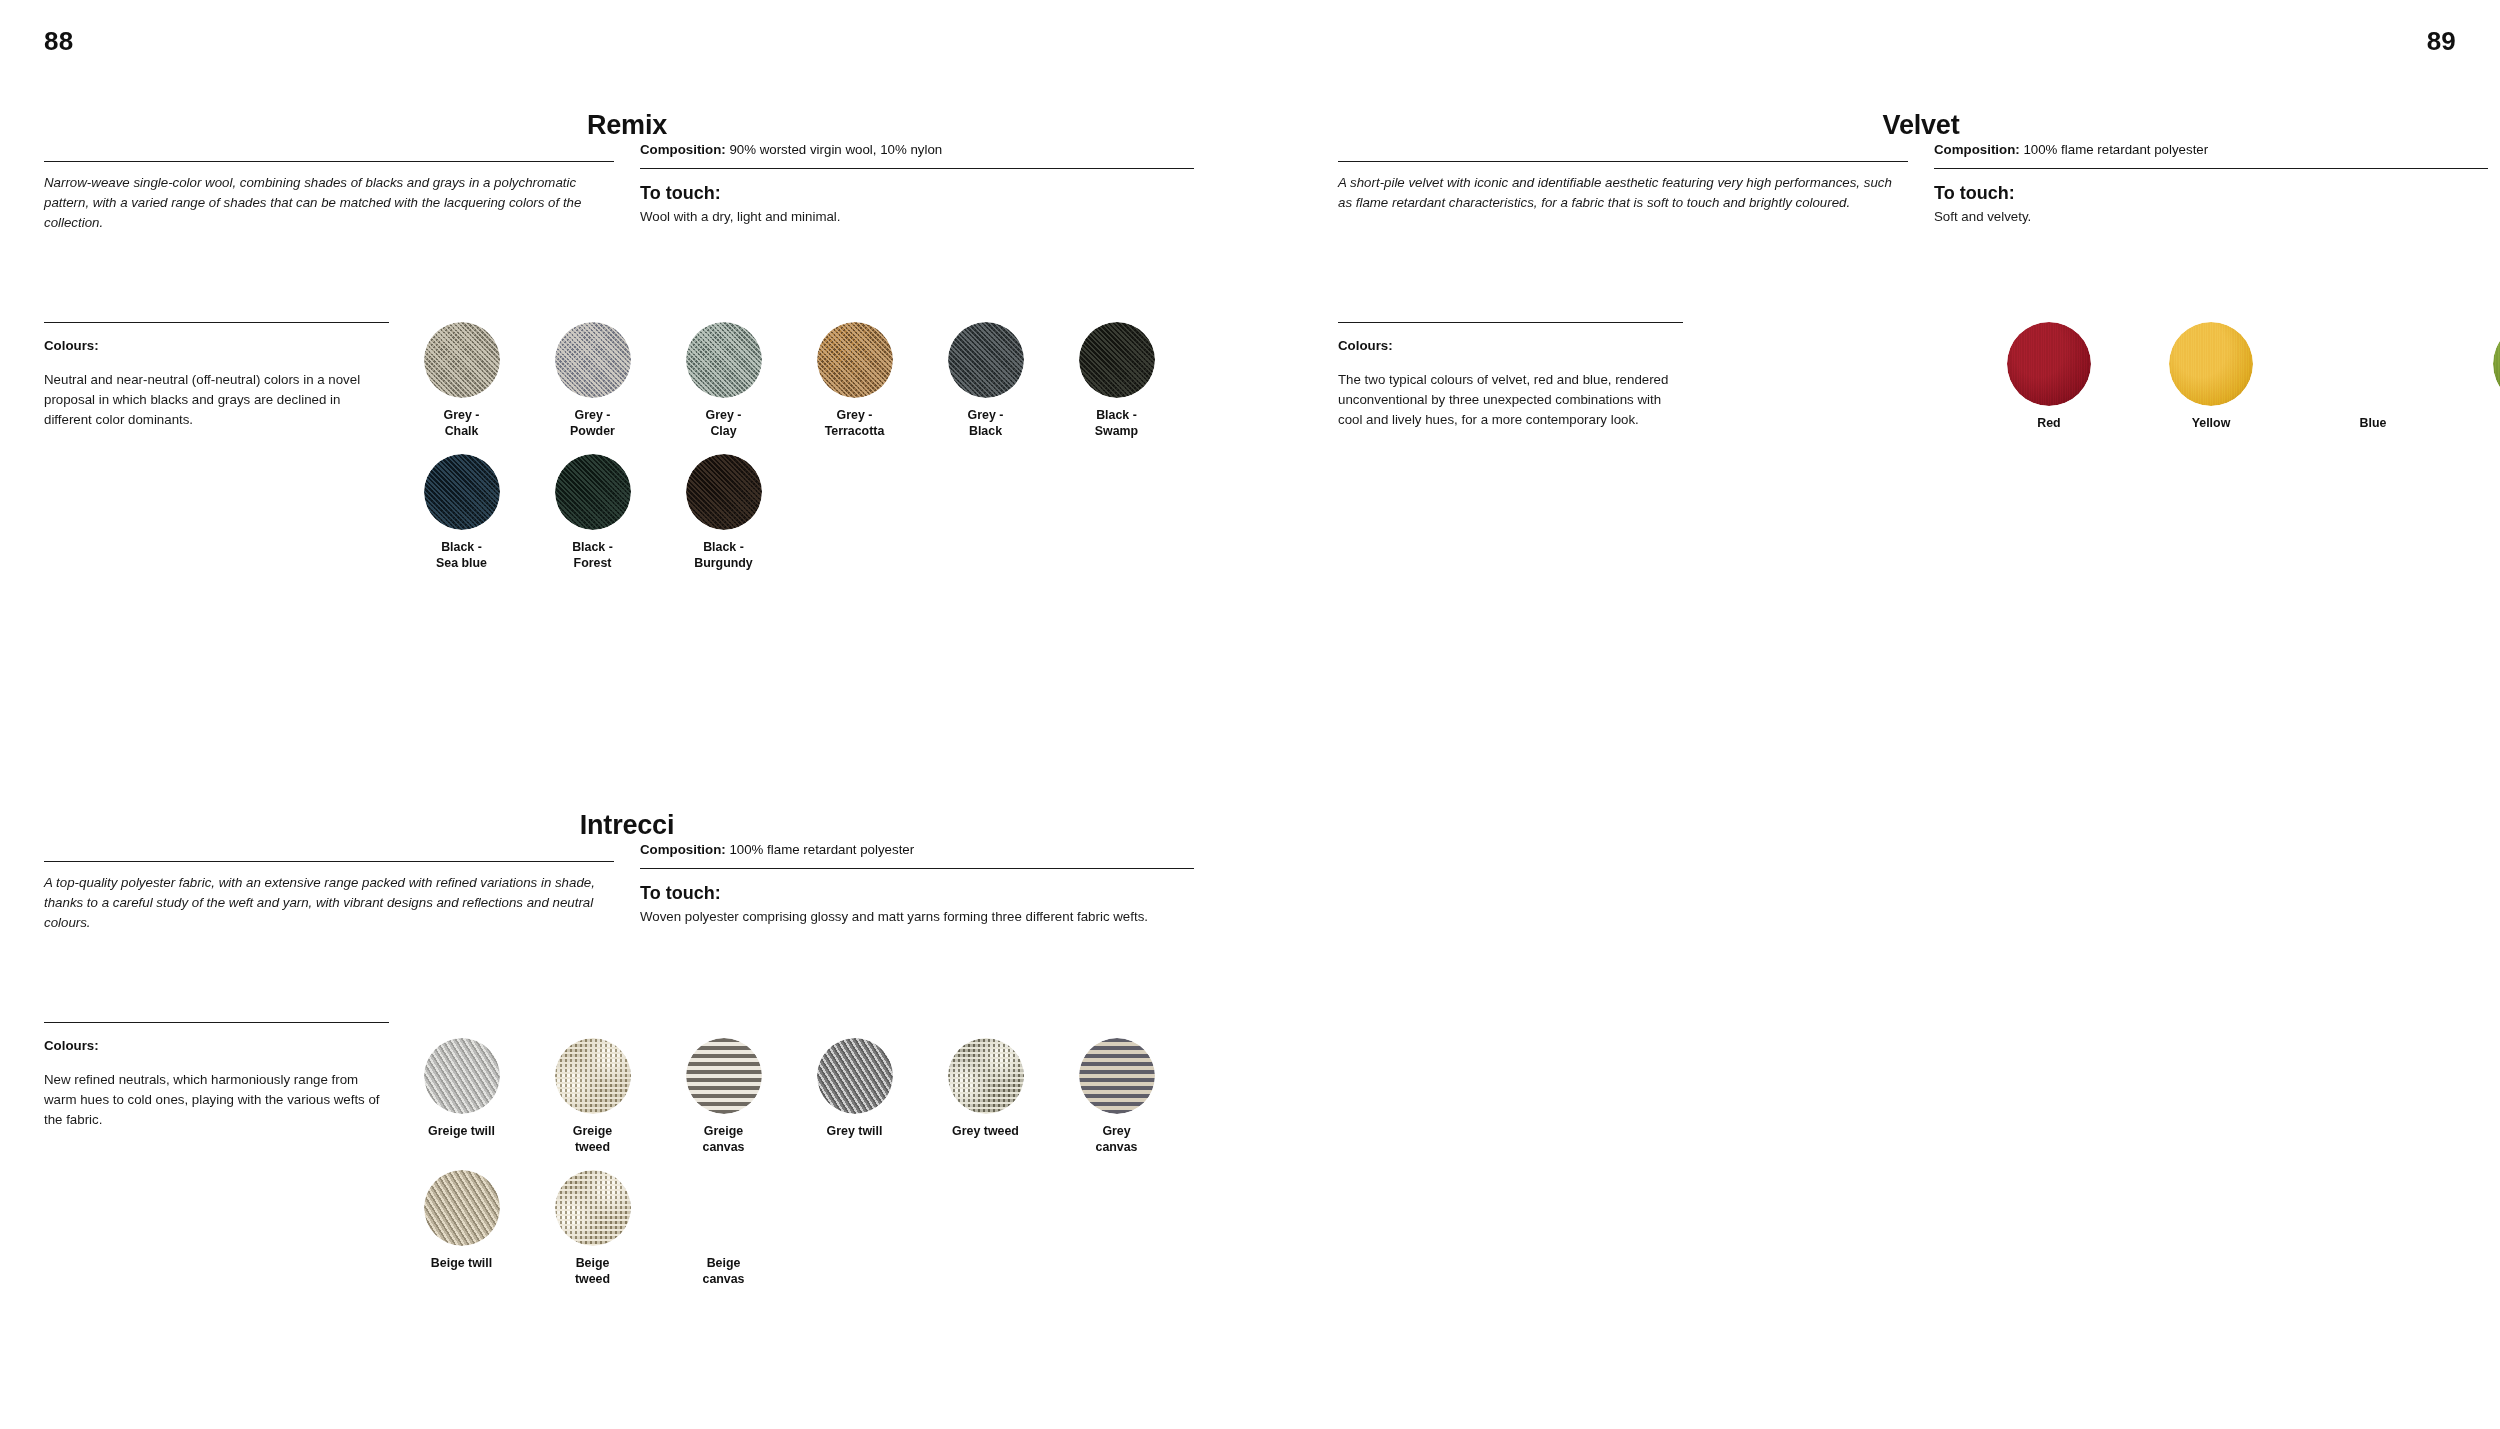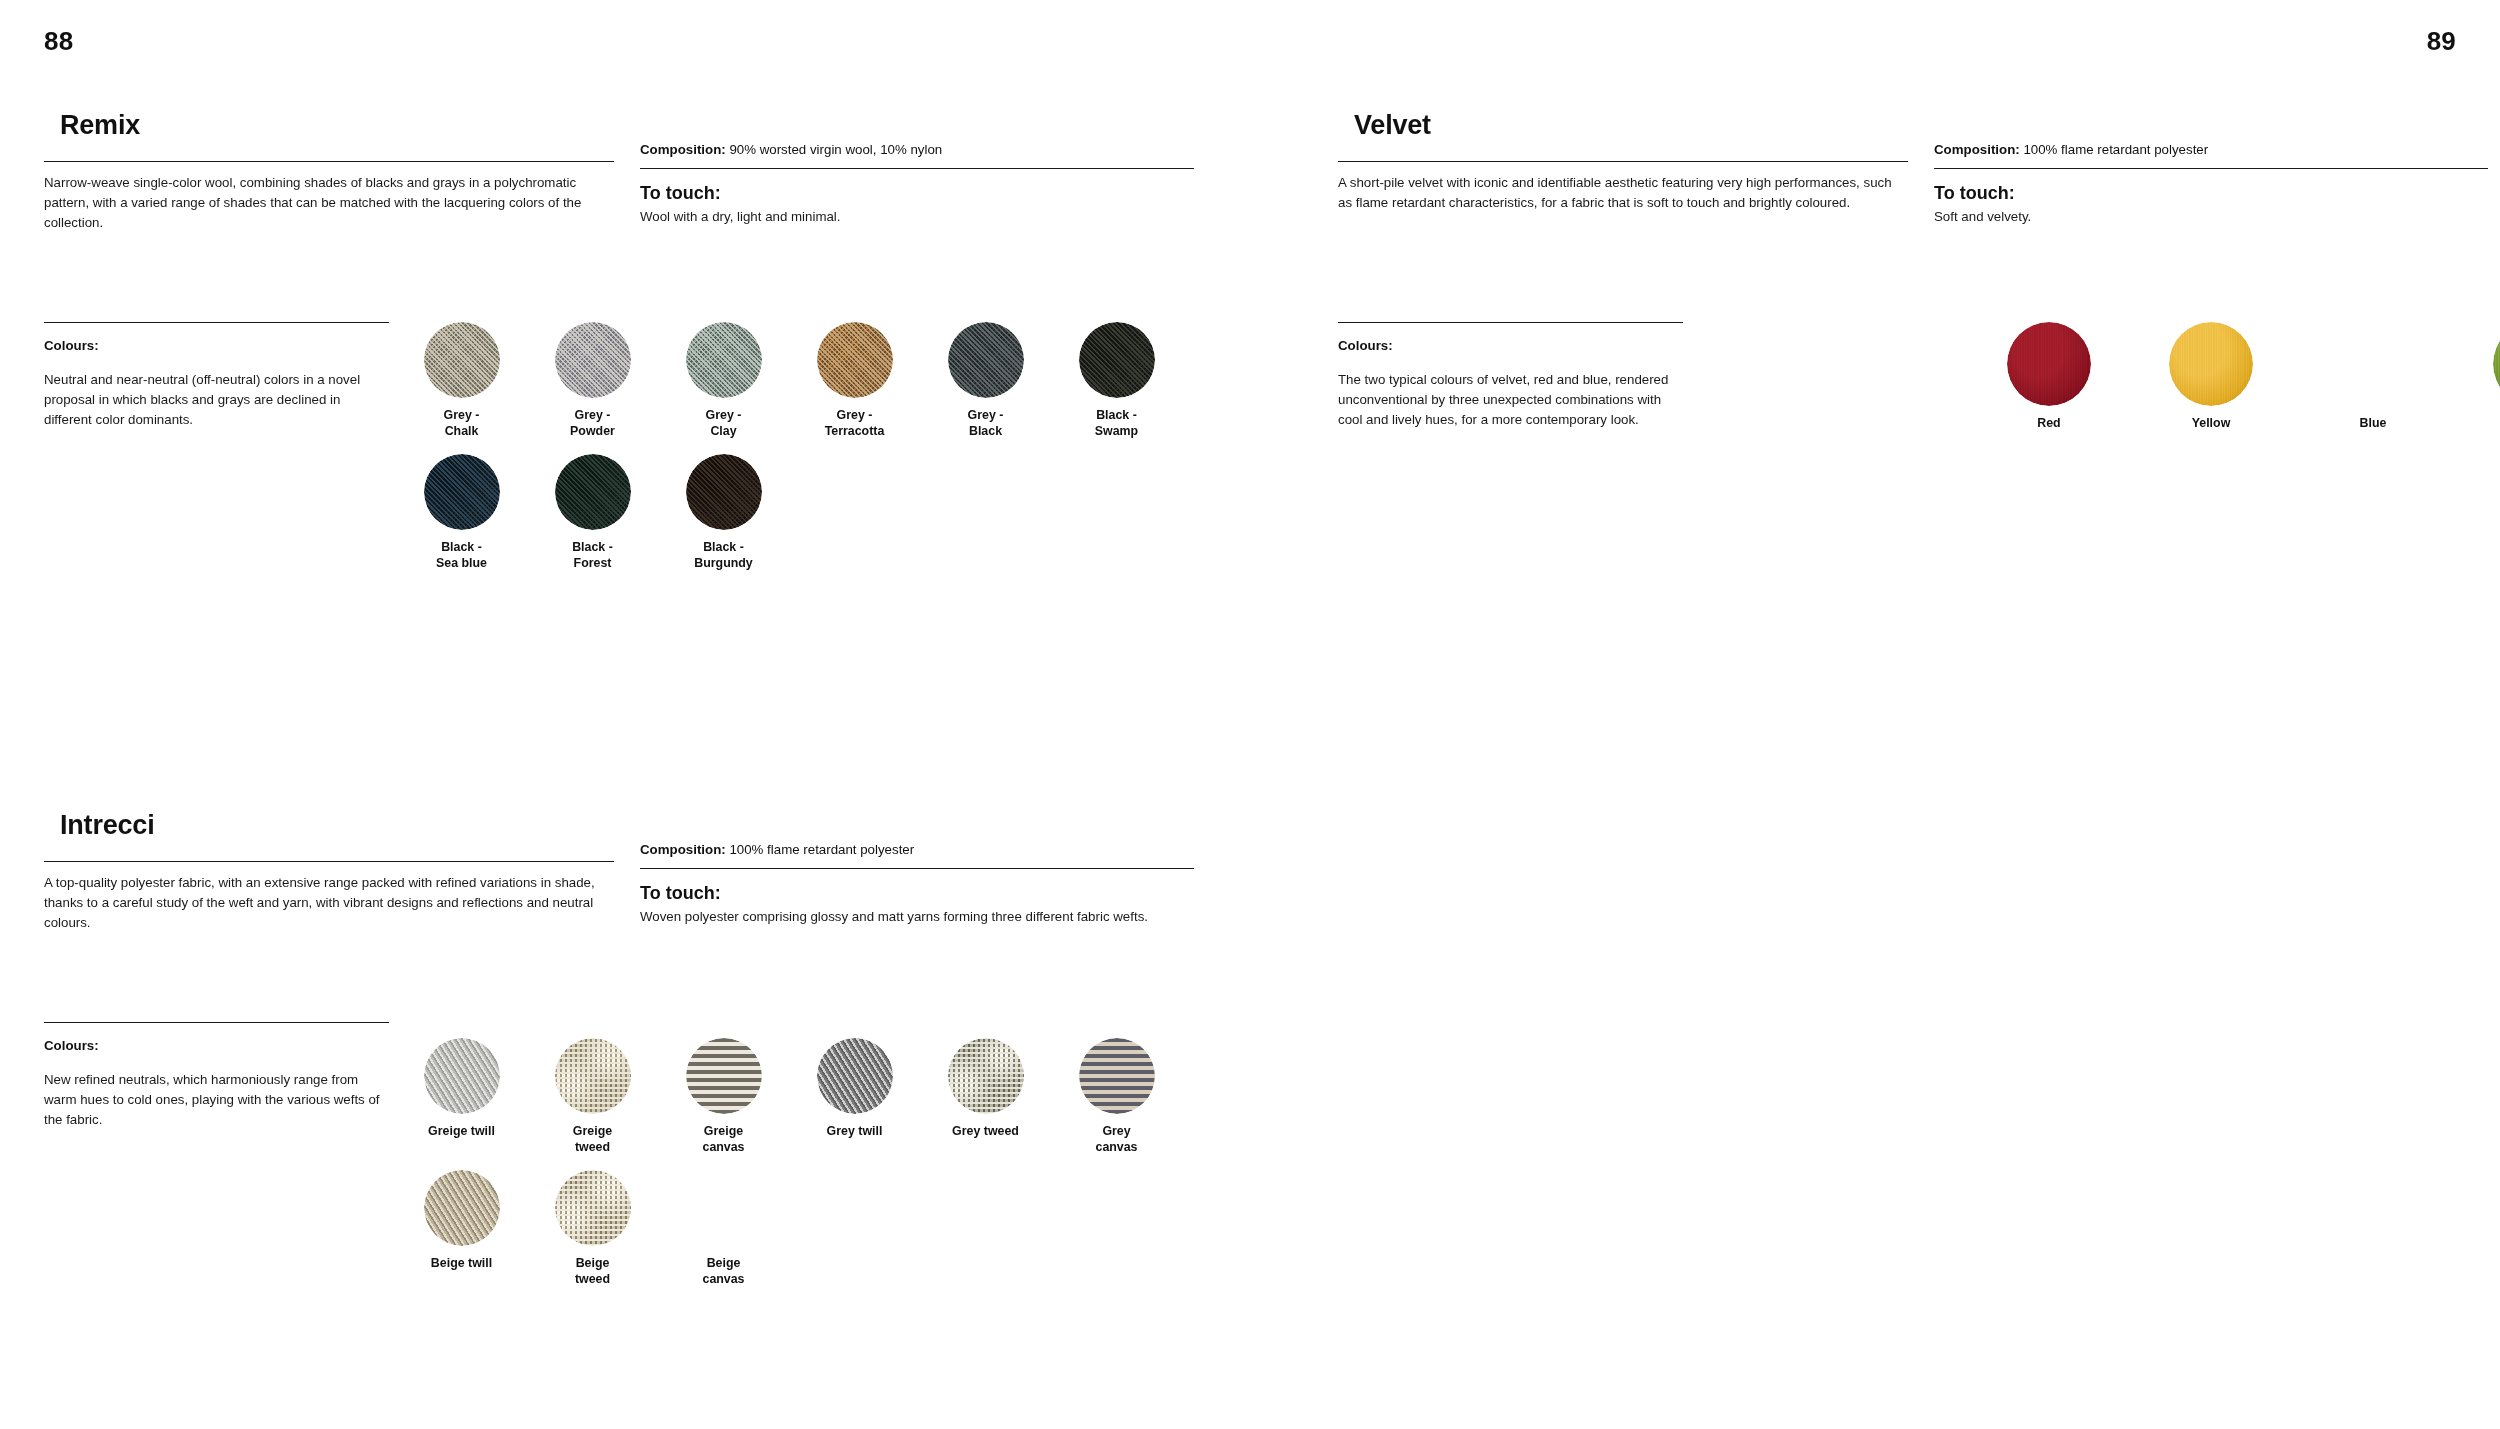--- a/index.html
+++ b/index.html
@@ -44,32 +44,34 @@
 
   
   .section { position: absolute; }
 
   .section-title {
     font-size: 27px;
     font-weight: bold;
     letter-spacing: -0.2px;
     margin: 0 0 22px 16px;
     line-height: 1;
+    text-align: center;
   }
 
   
   .head {
     position: relative;
     width: 1150px;
     height: 96px;
   }
   .head .col-desc {
     position: absolute;
     left: 0; top: 0;
     width: 570px;
+    font-style: italic;
   }
   .head .col-comp {
     position: absolute;
     left: 596px; top: -21px;
     width: 554px;
   }
 
   .rule {
     border-top: 1.4px solid #1a1a1a;
     width: 100%;

